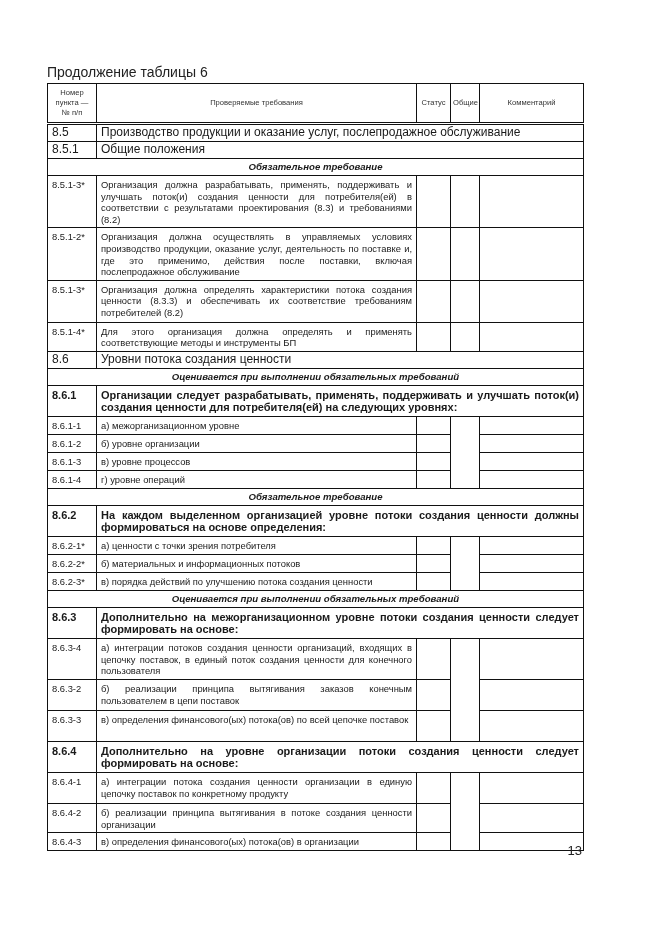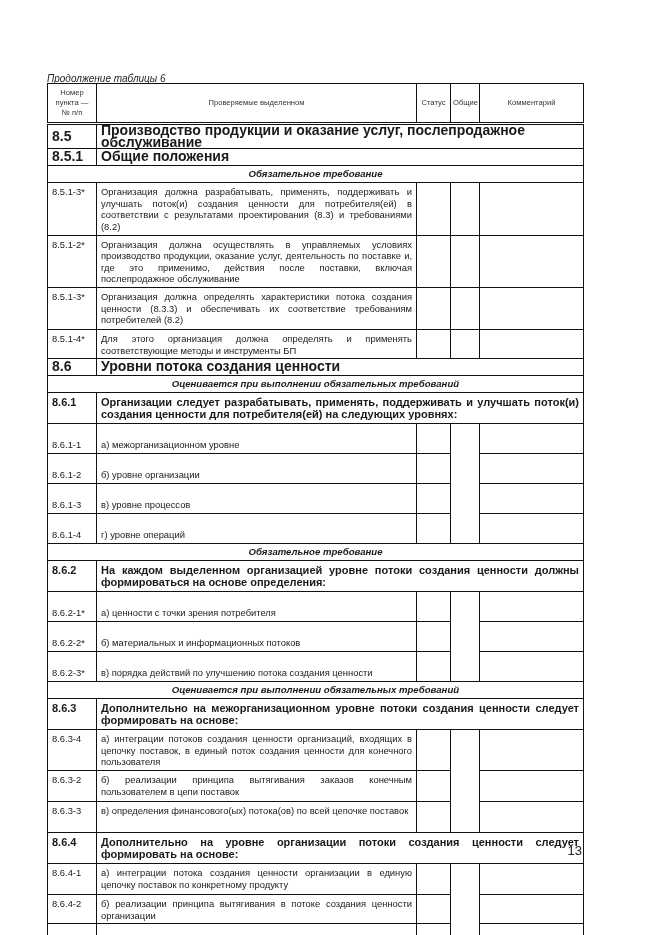--- a/index.html
+++ b/index.html
@@ -1,34 +1,34 @@
 <!DOCTYPE html>
 <html><head>
 <meta charset="utf-8">
 <style>
   html, body { margin: 0; padding: 0; background: #ffffff; }
   body { width: 661px; height: 935px; position: relative; overflow: hidden;
          font-family: "Liberation Sans", sans-serif; color: #1a1a1a; }
-  .caption { position: absolute; left: 47px; top: 73px; font-size: 10px; font-style: italic; color: #222; }
+  .caption { position: absolute; left: 47px; top: 64px; font-size: 14px; color: #222; }
   .page-num { position: absolute; right: 79px; top: 843px; font-size: 13px; color: #222; }
   table.main { position: absolute; left: 47px; top: 83px; width: 536px; border-collapse: collapse; table-layout: fixed; }
   table.main td { border: 1px solid #111; padding: 0 4px; vertical-align: top; font-size: 9.4px; line-height: 11.6px; }
   col.c-num { width: 49px; }
   col.c-req { width: 320px; }
   col.c-st { width: 34px; }
   col.c-ball { width: 29px; }
   col.c-com { width: 104px; }
   tr.hdr td { height: 38px; vertical-align: middle; text-align: center; font-size: 7.6px; line-height: 9.8px; color: #333; padding: 0 2px; border-bottom: 3px double #111; }
-  tr.sec td { height: 16px; font-weight: bold; font-size: 14px; vertical-align: middle; }
+  tr.sec td { height: 16px; font-weight: normal; font-size: 12px; vertical-align: middle; }
   tr.sec2 td { font-weight: bold; font-size: 11px; padding-top: 3px; padding-bottom: 2px; line-height: 12px; }
   tr.sec2 td.rq { text-align: justify; margin-left: 28px; }
   tr.note td { height: 16px; text-align: center; font-weight: bold; font-style: italic; font-size: 9.6px; vertical-align: middle; }
   tr.item td { padding-top: 3px; padding-bottom: 2px; }
   tr.item td.rq { text-align: justify; margin-left: 36px; }
-  tr.item.short td { height: 12px; padding-top: 15px; padding-bottom: 2px; }
+  tr.item.short td { height: 12px; padding-top: 3px; padding-bottom: 2px; }
   td.num { padding-left: 4px !important; white-space: nowrap; }
 </style>
 </head>
 <body>
 
 <div class="caption">Продолжение таблицы 6</div>
 
 <table class="main">
   <colgroup>
     <col class="c-num">
@@ -37,21 +37,21 @@
       <col class="c-ball">
       <col class="c-com">
   </colgroup>
   <tbody>
     <tr class="hdr">
       <td>
         <span>Номер</span><br>
         <span>пункта —</span><br>
         <span>№ п/п</span>
       </td>
-      <td>Проверяемые выделенном</td>
+      <td>Проверяемые требования</td>
       <td>Статус</td>
       <td>Общие</td>
       <td>Комментарий</td>
     </tr>
 
     <tr class="sec">
       <td class="num">8.5</td>
       <td colspan="4">Производство продукции и оказание услуг, послепродажное обслуживание</td>
     </tr>
 

